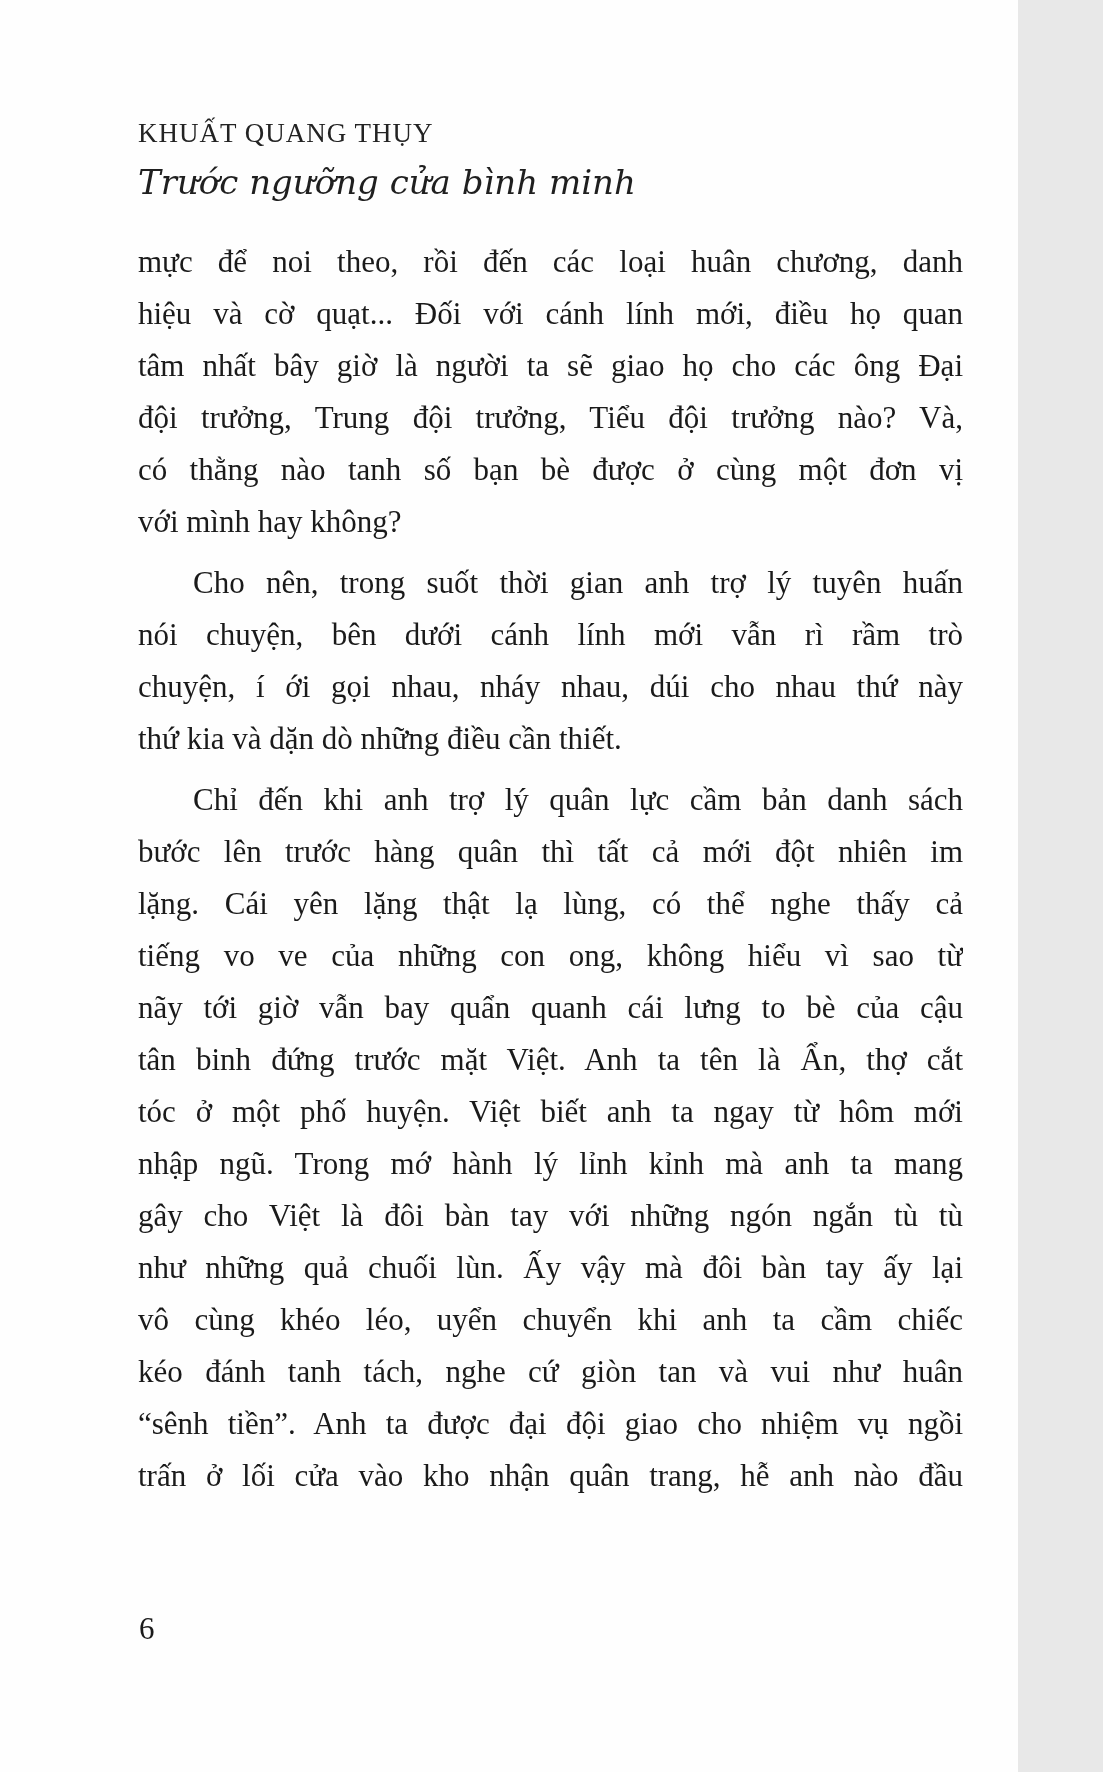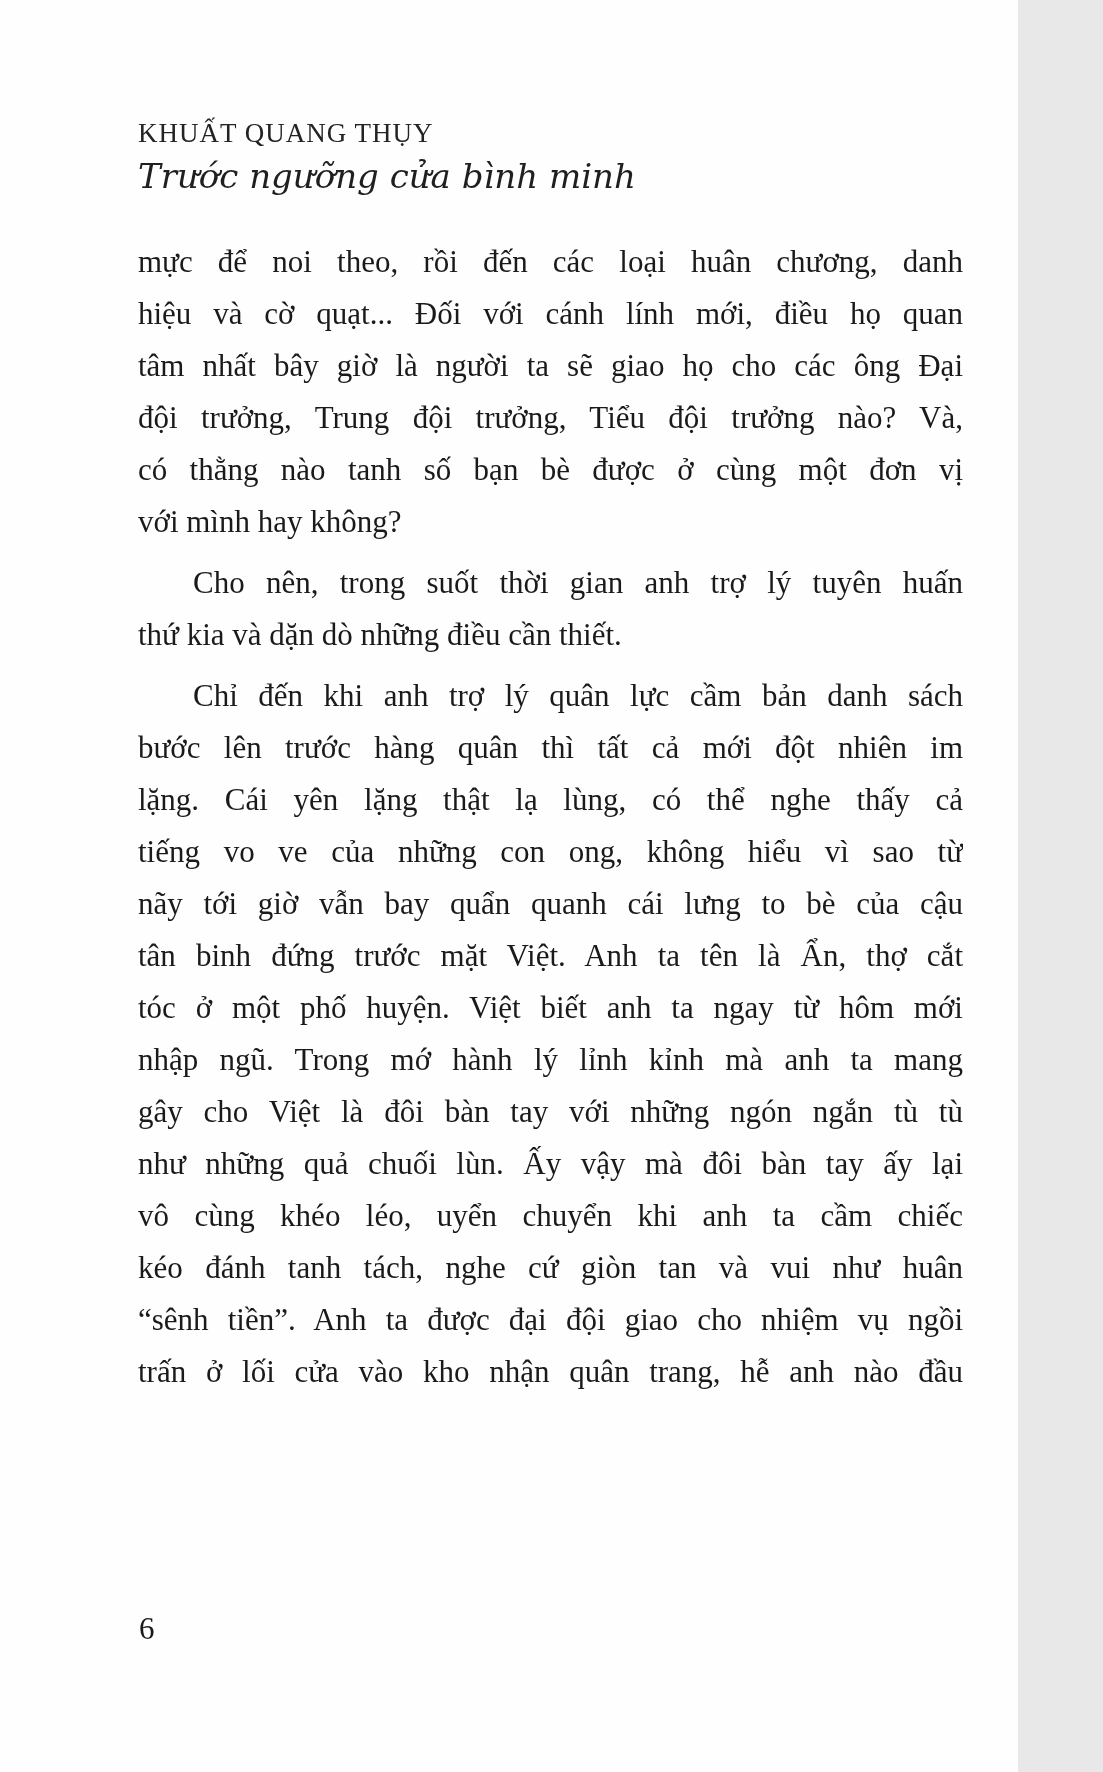--- a/index.html
+++ b/index.html
@@ -27,21 +27,21 @@
     line-height: 30px;
     letter-spacing: 1px;
     color: #232323;
     white-space: nowrap;
   }
   .book-title {
     font-family: "DejaVu Serif", serif;
     font-style: italic;
     font-size: 34px;
     line-height: 40px;
-    margin-top: 8px;
+    margin-top: 14px;
     color: #1f1f1f;
     white-space: nowrap;
   }
   .body-text {
     position: absolute;
     left: 138px;
     top: 236px;
     width: 825px;
   }
   .line {
@@ -81,20 +81,22 @@
   </div>
 
   <div class="body-text">
       <div class="line">mực để noi theo, rồi đến các loại huân chương, danh</div>
       <div class="line">hiệu và cờ quạt... Đối với cánh lính mới, điều họ quan</div>
       <div class="line">tâm nhất bây giờ là người ta sẽ giao họ cho các ông Đại</div>
       <div class="line">đội trưởng, Trung đội trưởng, Tiểu đội trưởng nào? Và,</div>
       <div class="line">có thằng nào tanh số bạn bè được ở cùng một đơn vị</div>
       <div class="line end">với mình hay không?</div>
       <div class="line start">Cho nên, trong suốt thời gian anh trợ lý tuyên huấn</div>
+      <div class="line">nói chuyện, bên dưới cánh lính mới vẫn rì rầm trò</div>
+      <div class="line">chuyện, í ới gọi nhau, nháy nhau, dúi cho nhau thứ này</div>
       <div class="line end">thứ kia và dặn dò những điều cần thiết.</div>
       <div class="line start">Chỉ đến khi anh trợ lý quân lực cầm bản danh sách</div>
       <div class="line">bước lên trước hàng quân thì tất cả mới đột nhiên im</div>
       <div class="line">lặng. Cái yên lặng thật lạ lùng, có thể nghe thấy cả</div>
       <div class="line">tiếng vo ve của những con ong, không hiểu vì sao từ</div>
       <div class="line">nãy tới giờ vẫn bay quẩn quanh cái lưng to bè của cậu</div>
       <div class="line">tân binh đứng trước mặt Việt. Anh ta tên là Ẩn, thợ cắt</div>
       <div class="line">tóc ở một phố huyện. Việt biết anh ta ngay từ hôm mới</div>
       <div class="line">nhập ngũ. Trong mớ hành lý lỉnh kỉnh mà anh ta mang</div>
       <div class="line">gây cho Việt là đôi bàn tay với những ngón ngắn tù tù</div>

